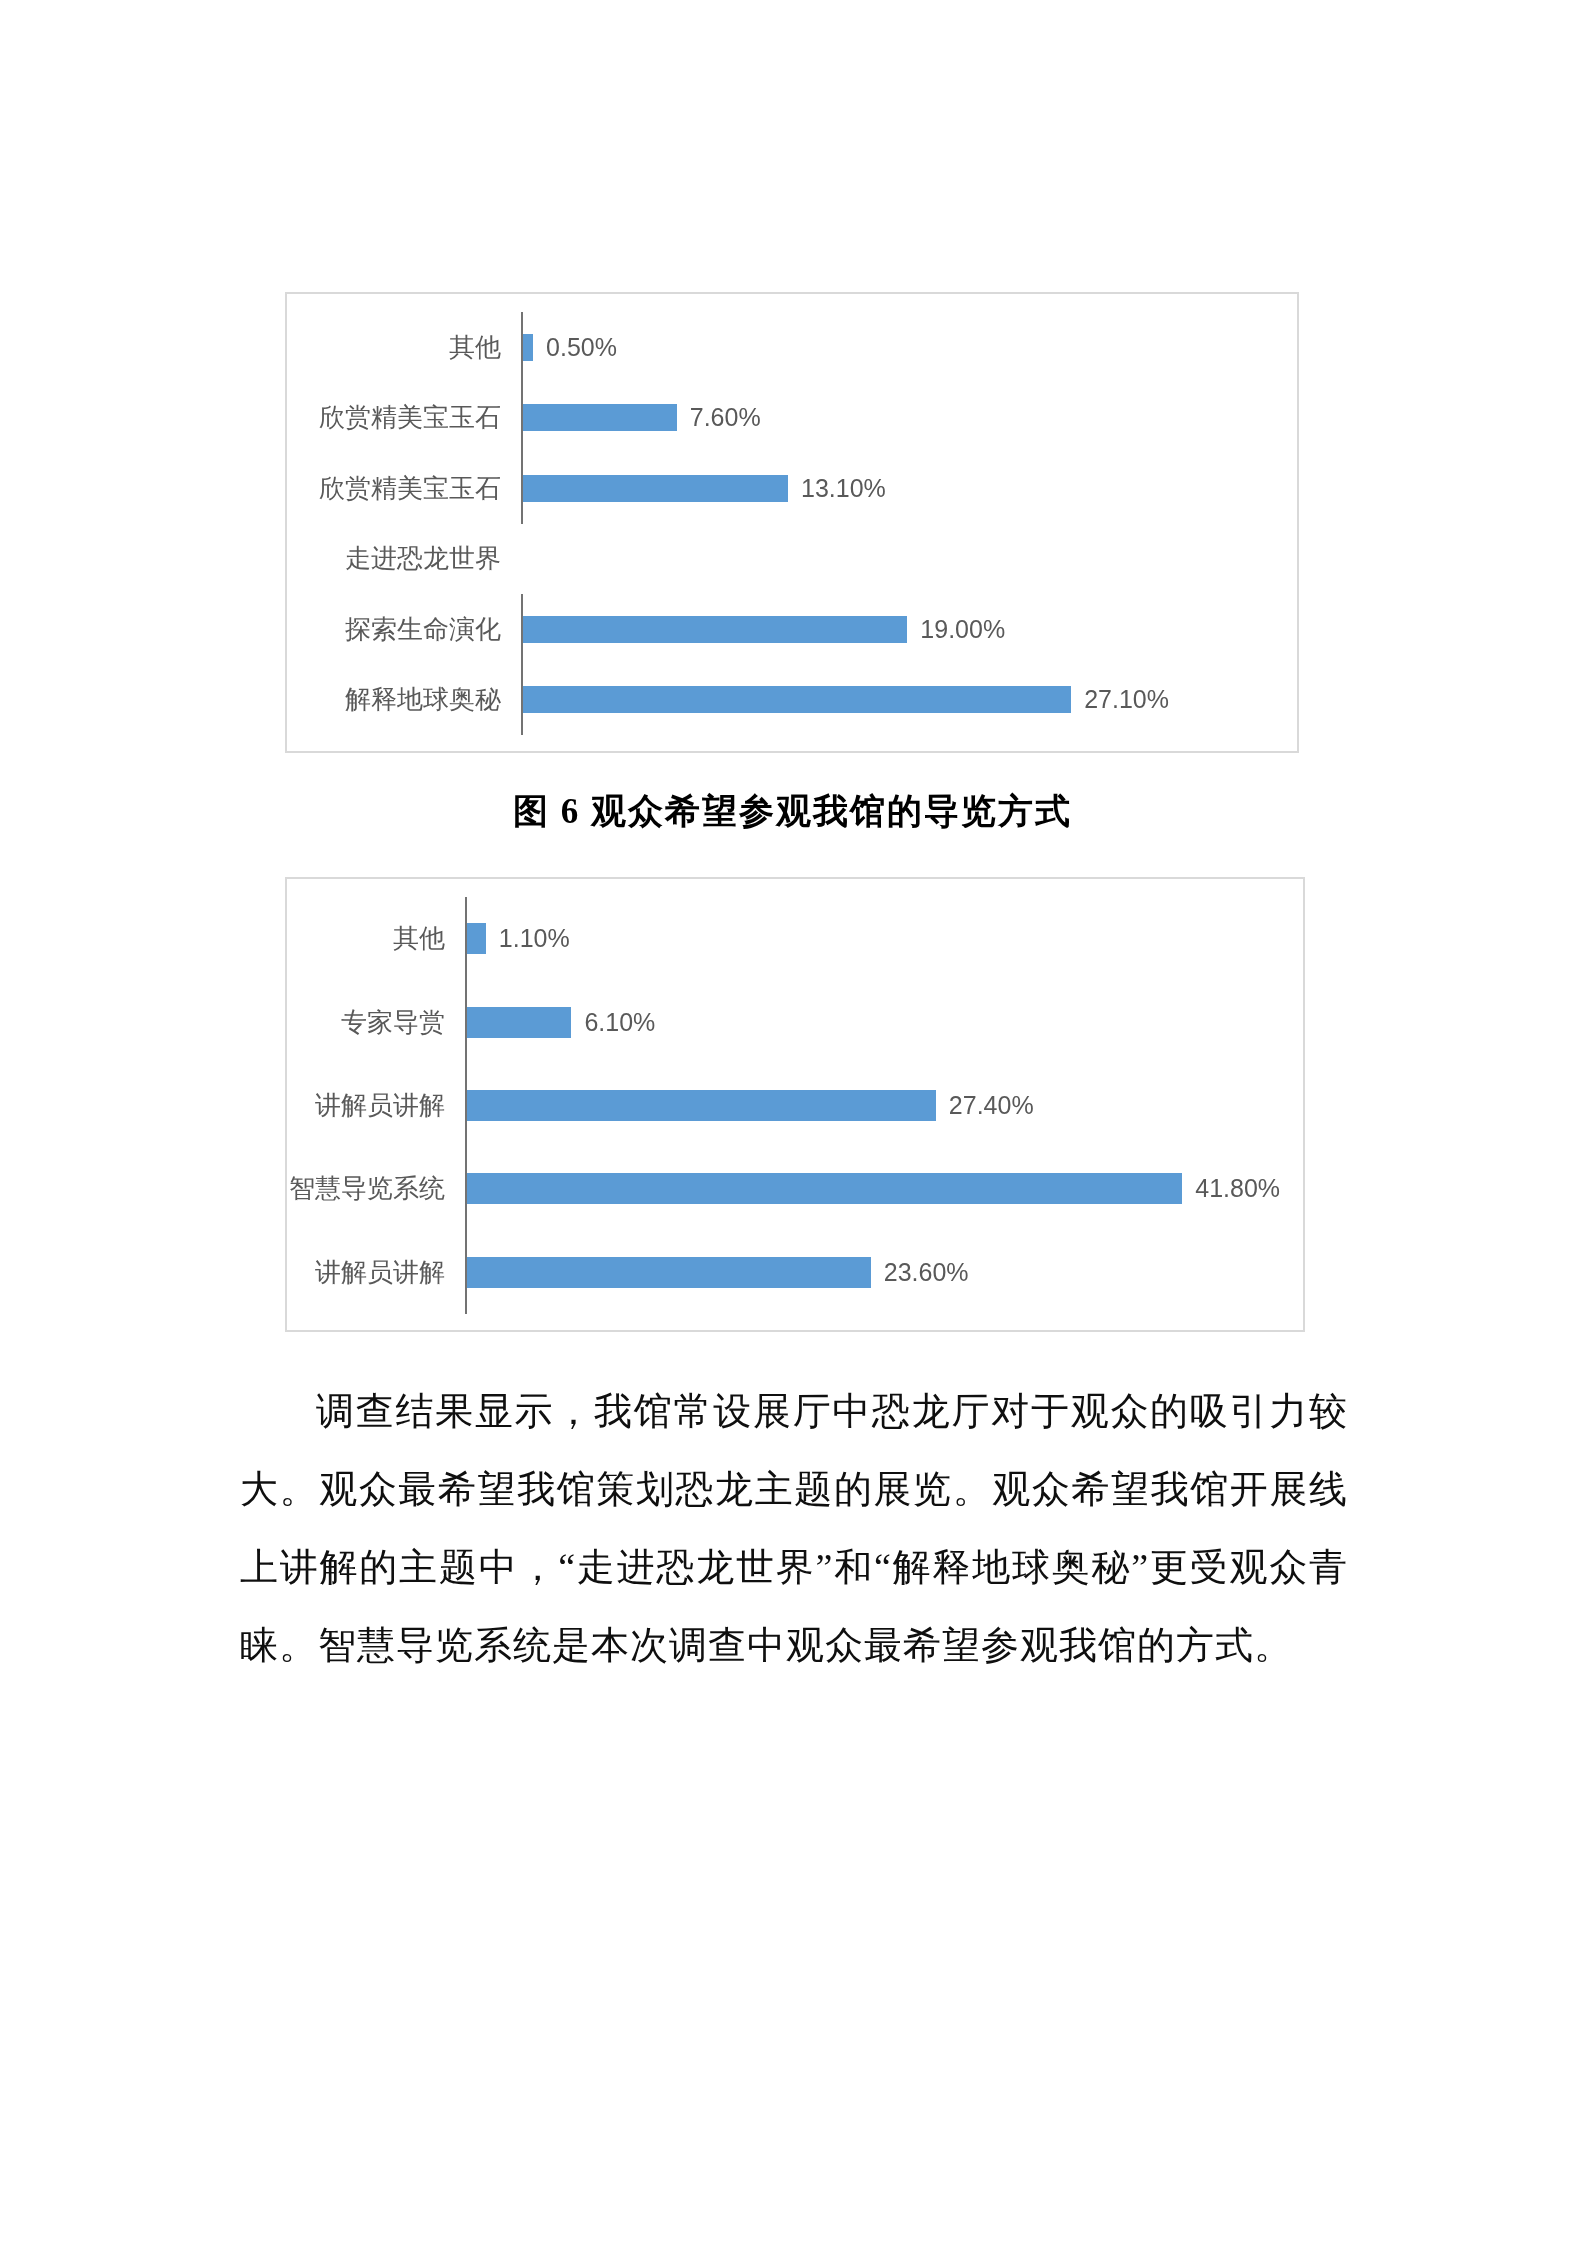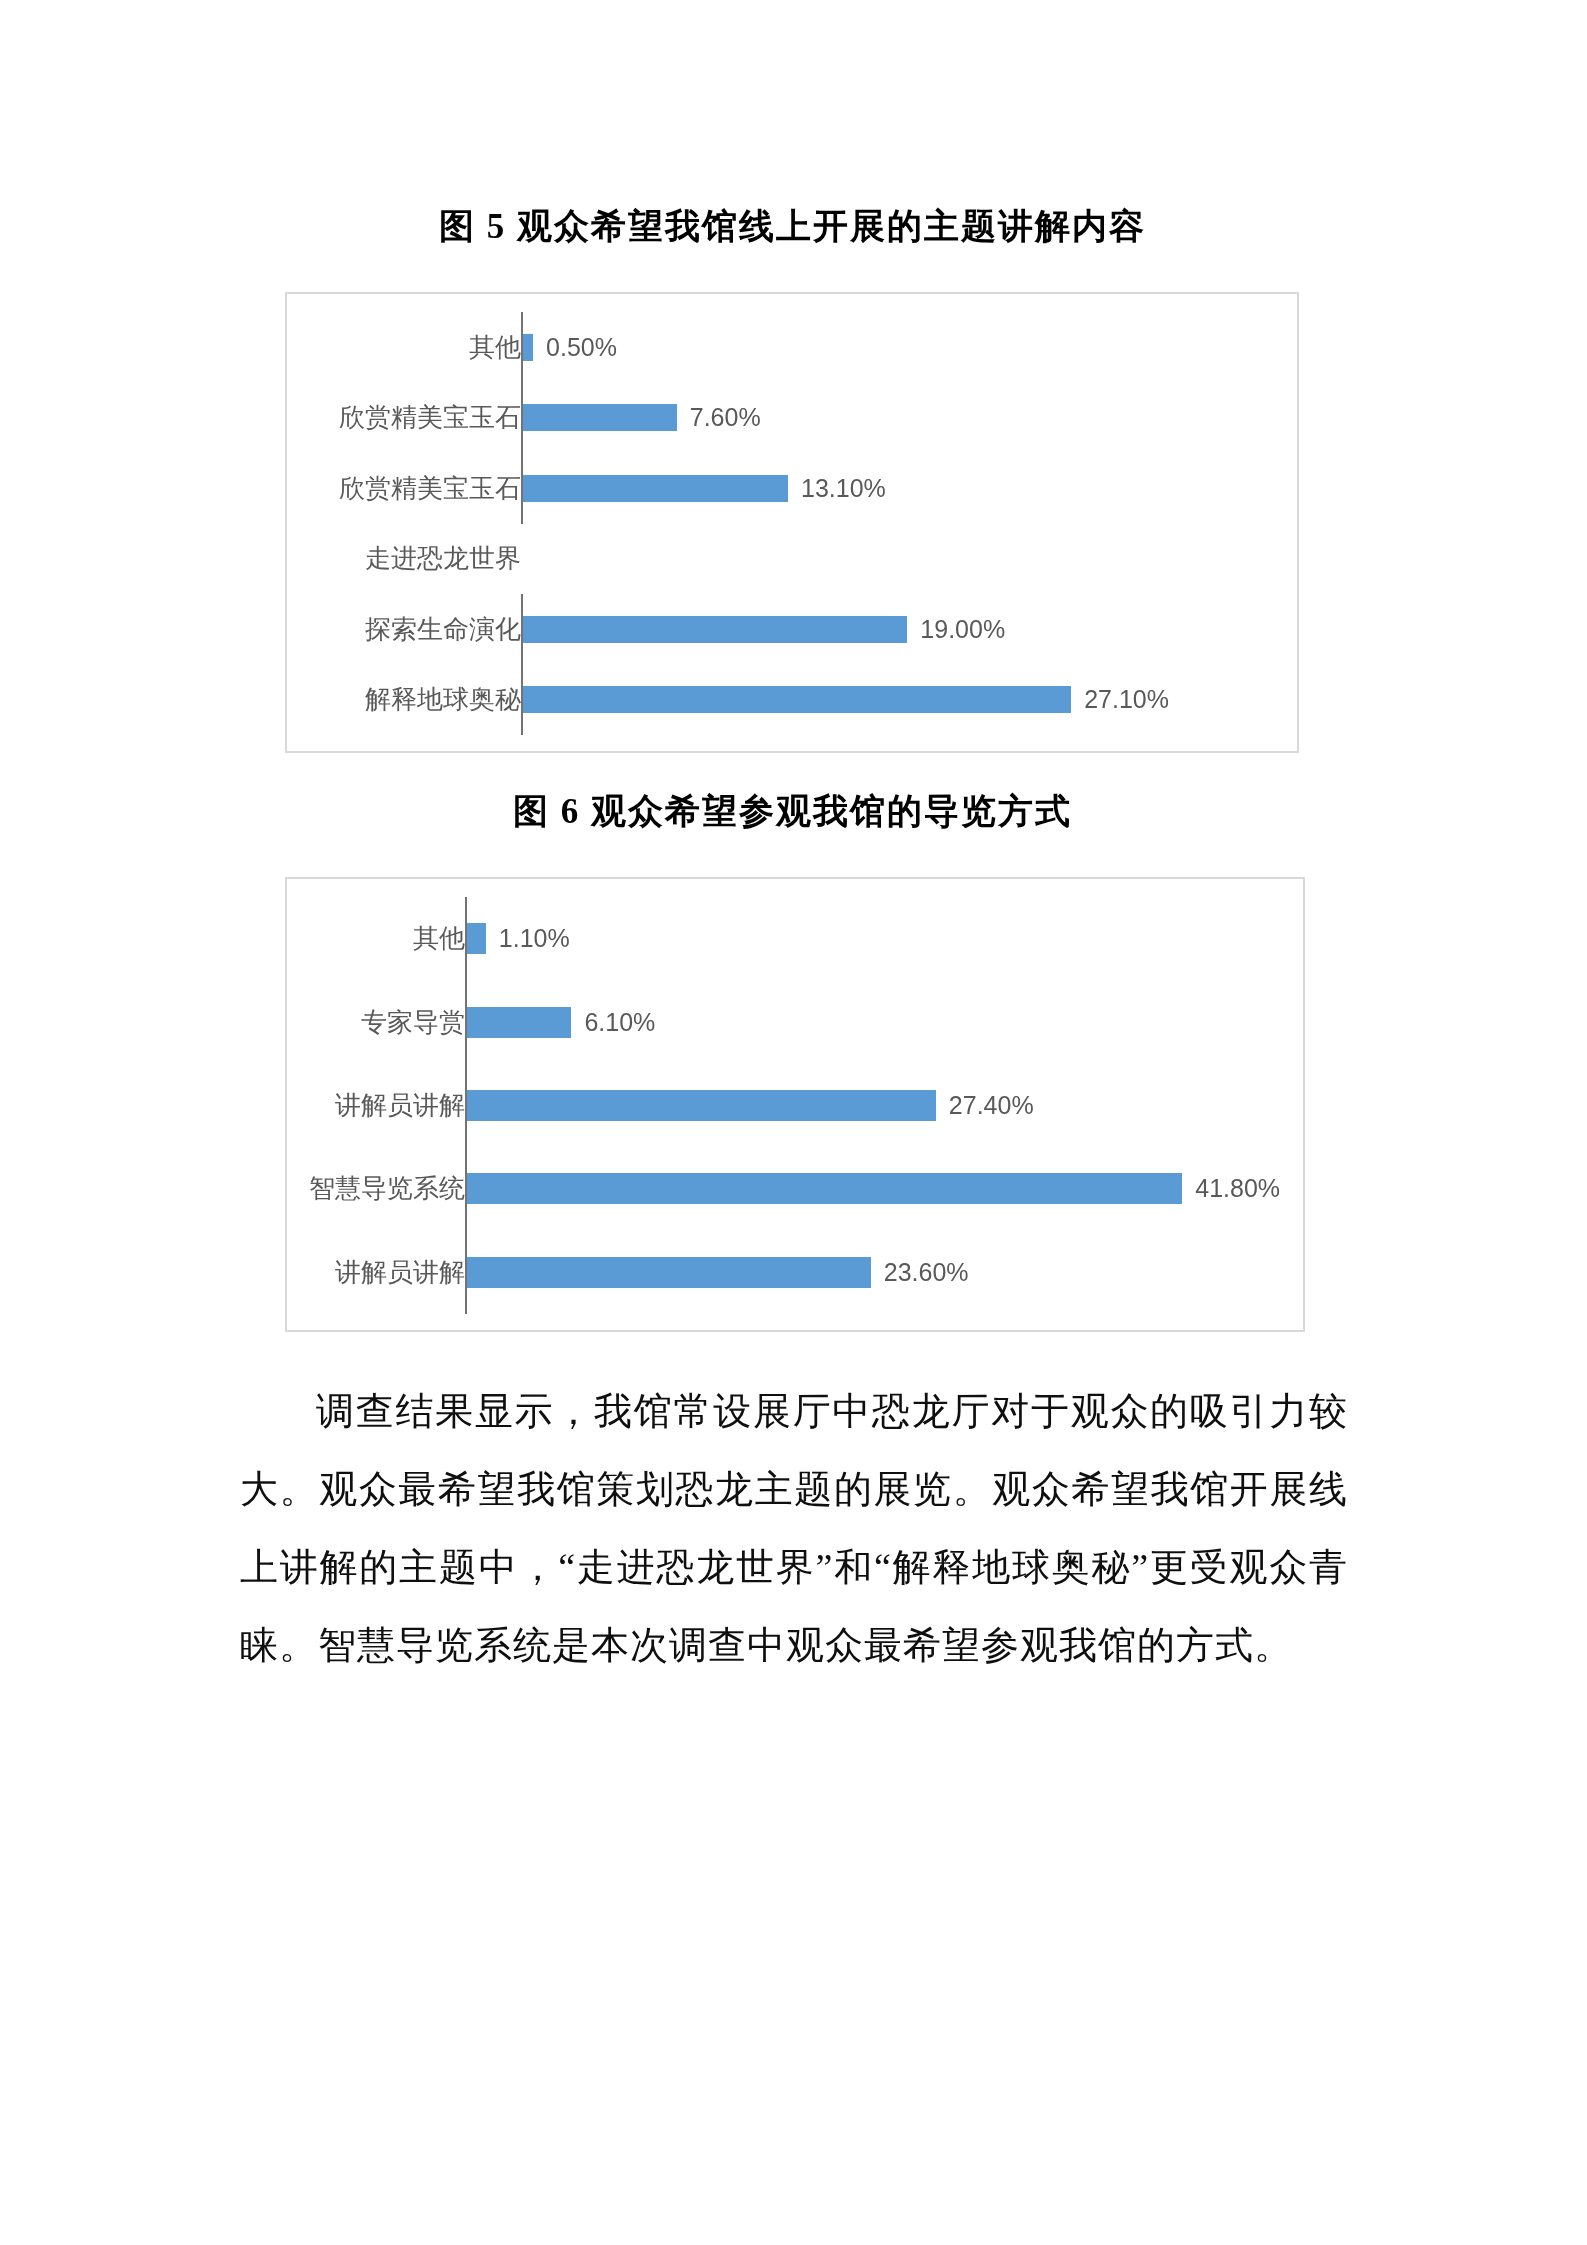--- a/index.html
+++ b/index.html
@@ -41,21 +41,21 @@
   .chart-2 { top: 877px;  height: 455px; width: 1020px; }
 
   .bar-row {
     flex: 1;
     display: flex;
     align-items: center;
     min-height: 0;
   }
   .bar-label {
     text-align: right;
-    padding-right: 0;
+    padding-right: 20px;
     font-size: 26px;
     color: #595959;
     white-space: nowrap;
     flex: 0 0 auto;
   }
   .chart-1 .bar-label { width: 234px; }
   .chart-2 .bar-label { width: 178px; }
 
   .bar-track {
     flex: 1 1 auto;
@@ -93,21 +93,20 @@
     text-align: justify;
     letter-spacing: 1px;
   }
   .body-text p { text-indent: 2em; }
 </style>
 </head>
 <body>
 
 <div class="page">
 
-  <div class="fig-title fig-title-1">图 5 观众希望我馆线上开展的主题讲解内容</div>
 
   <div class="chart-box chart-1">
       <div class="bar-row">
         <div class="bar-label">其他</div>
         <div class="bar-track">
           <div class="bar" style="width: 1.42857%; background: rgb(91, 155, 213);"></div>
           <div class="bar-value">0.50%</div>
         </div>
       </div>
       <div class="bar-row">

